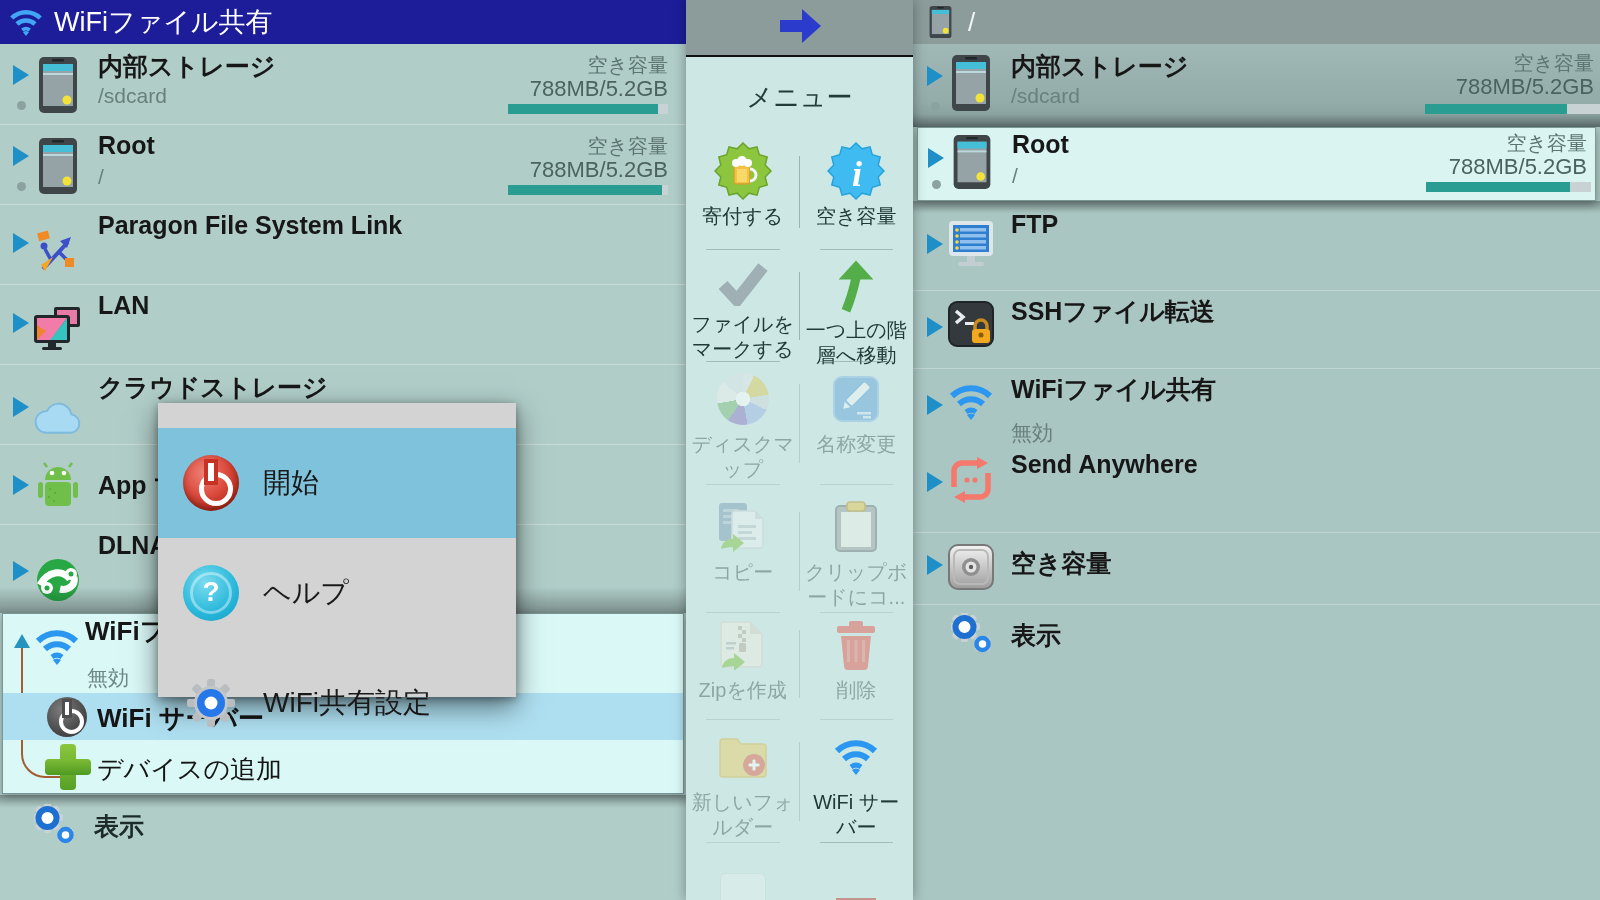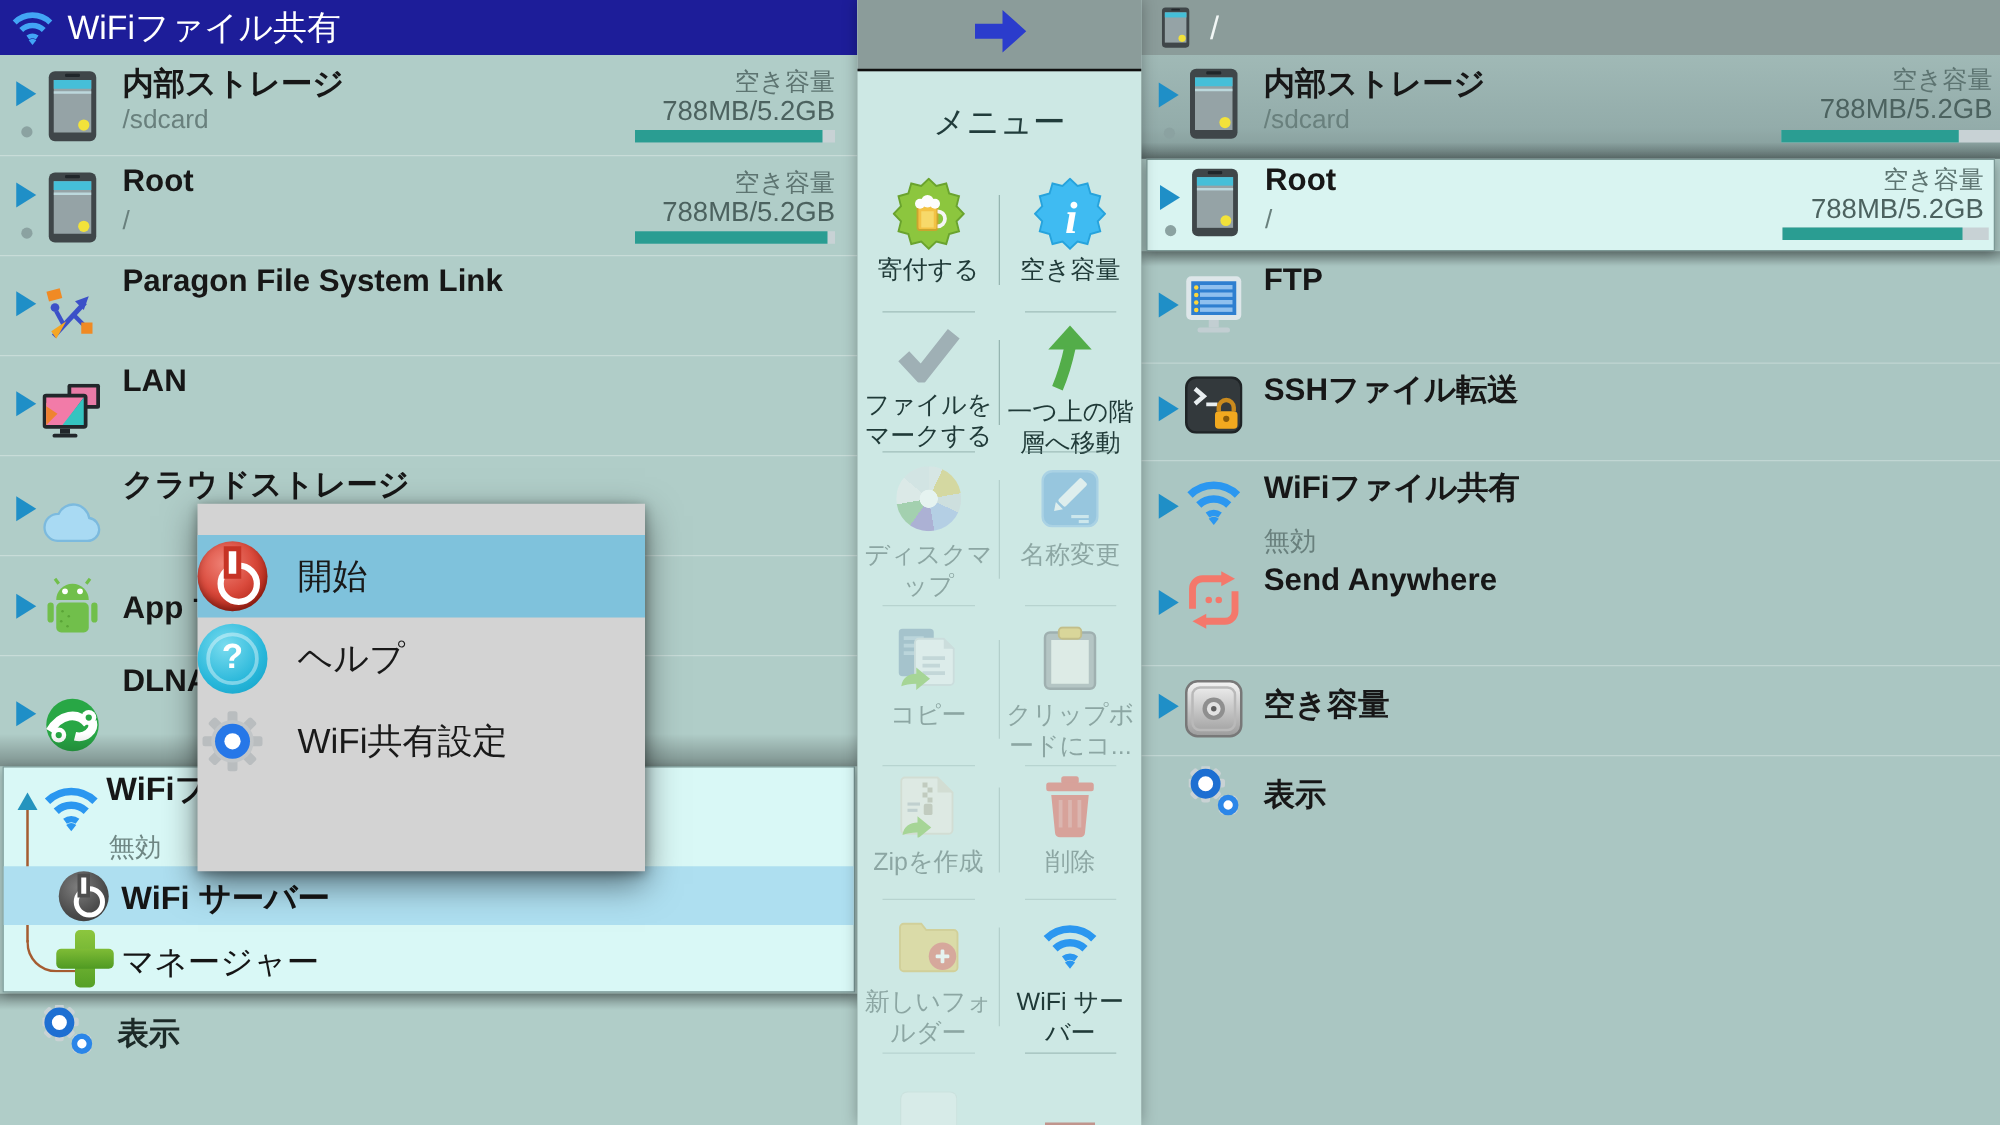--- a/index.html
+++ b/index.html
@@ -47,21 +47,21 @@
   .wb-row-add .wlabel { position:absolute; left:94px; top:12px; font-size:26px; color:#151515; }
   .wb-row-add .plus-green { position:absolute; left:42px; top:4px; }
 
   .show-row { position:absolute; left:0; top:794px; width:686px; height:80px; }
   .show-row .gicon { position:absolute; left:34px; top:10px; }
   .show-row .glabel{ position:absolute; left:94px; top:16px; font-size:25px; font-weight:600; color:#1c2a28; }
 
   
   .ctx { position:absolute; left:158px; top:403px; width:358px; height:294px; background:#d3d3d3; z-index:40;
          padding-top:25px; box-shadow:0 10px 26px rgba(0,0,0,.5), 0 2px 8px rgba(0,0,0,.35); }
-  .ctx-item { height:66px; display:flex; align-items:center; }
+  .ctx-item { height:110px; display:flex; align-items:center; padding-left:25px; }
   .ctx-item.hl { background:#7fc2dc; }
   .ctx-label { margin-left:24px; font-size:28px; color:#191919; }
 
   .power-red { width:56px; height:56px; border-radius:50%; position:relative; flex:0 0 auto;
     background:radial-gradient(circle at 38% 32%, #ef8276, #da4b3d 45%, #a01305 92%); box-shadow:inset 0 -3px 6px rgba(0,0,0,.3); }
   .power-red::before { content:""; position:absolute; left:50%; top:50%; width:24px; height:24px; margin:-11px 0 0 -12px; border:5px solid #fff; border-radius:50%; }
   .power-red::after  { content:""; position:absolute; left:50%; top:8px; width:6px; height:18px; margin-left:-3px; background:#fff; box-shadow:0 0 0 4px #c63325; }
   .help-icn { width:56px; height:56px; border-radius:50%; position:relative; flex:0 0 auto;
     background:radial-gradient(circle at 40% 32%, #7adcef, #28b7da 60%, #0f9cc4); }
   .help-icn::before { content:""; position:absolute; left:7px; top:7px; right:7px; bottom:7px; border:3px solid rgba(255,255,255,.4); border-radius:50%; }
@@ -282,21 +282,21 @@
           </svg>
       </span>
       <span class="wb-title">WiFiファイル共有</span>
       <span class="wb-status">無効</span>
       <div class="wb-row-server">
         <span class="picon power-dark"></span>
         <span class="wlabel">WiFi サーバー</span>
       </div>
       <div class="wb-row-add">
         <span class="plus-green"></span>
-        <span class="wlabel">マネージャー</span>
+        <span class="wlabel">デバイスの追加</span>
       </div>
     </div>
     <div class="shadow-up" style="top:795px"></div>
 
     <div class="show-row">
       <span class="gicon">
         <svg width="44" height="42" viewBox="0 0 44 42">
             <g fill="#c9d2d4">
               <rect x="10" y="-1" width="7" height="30" rx="2"></rect>
               <rect x="-1" y="10" width="30" height="7" rx="2"></rect>

